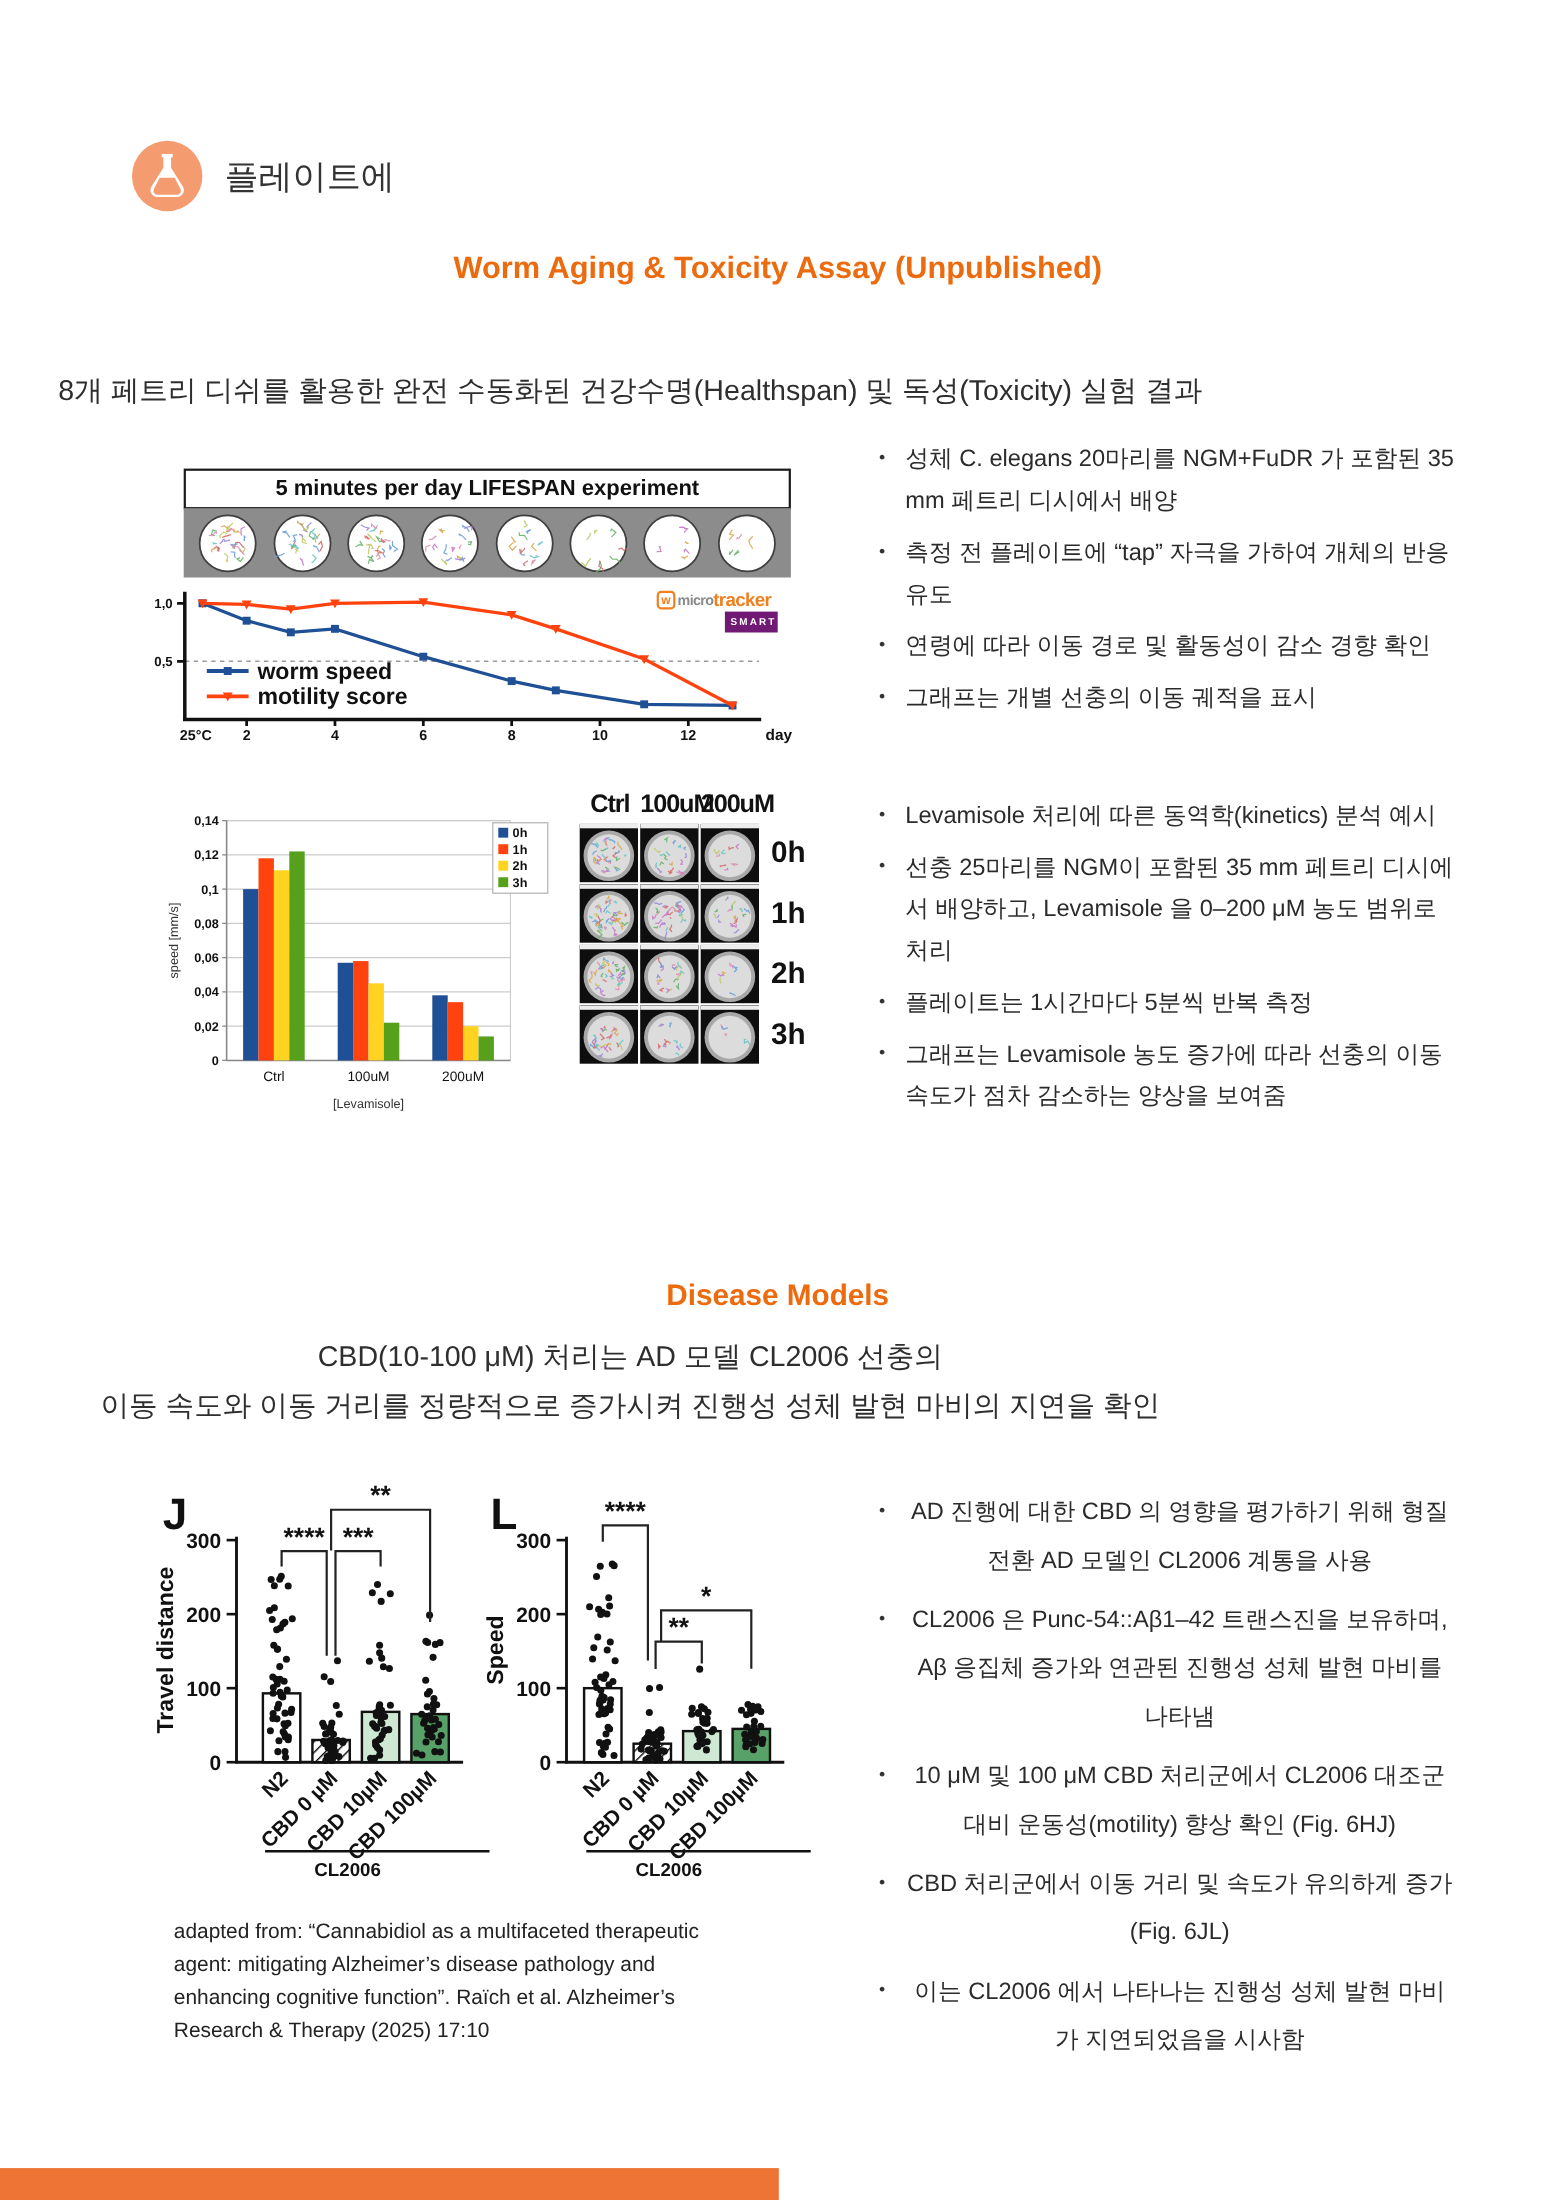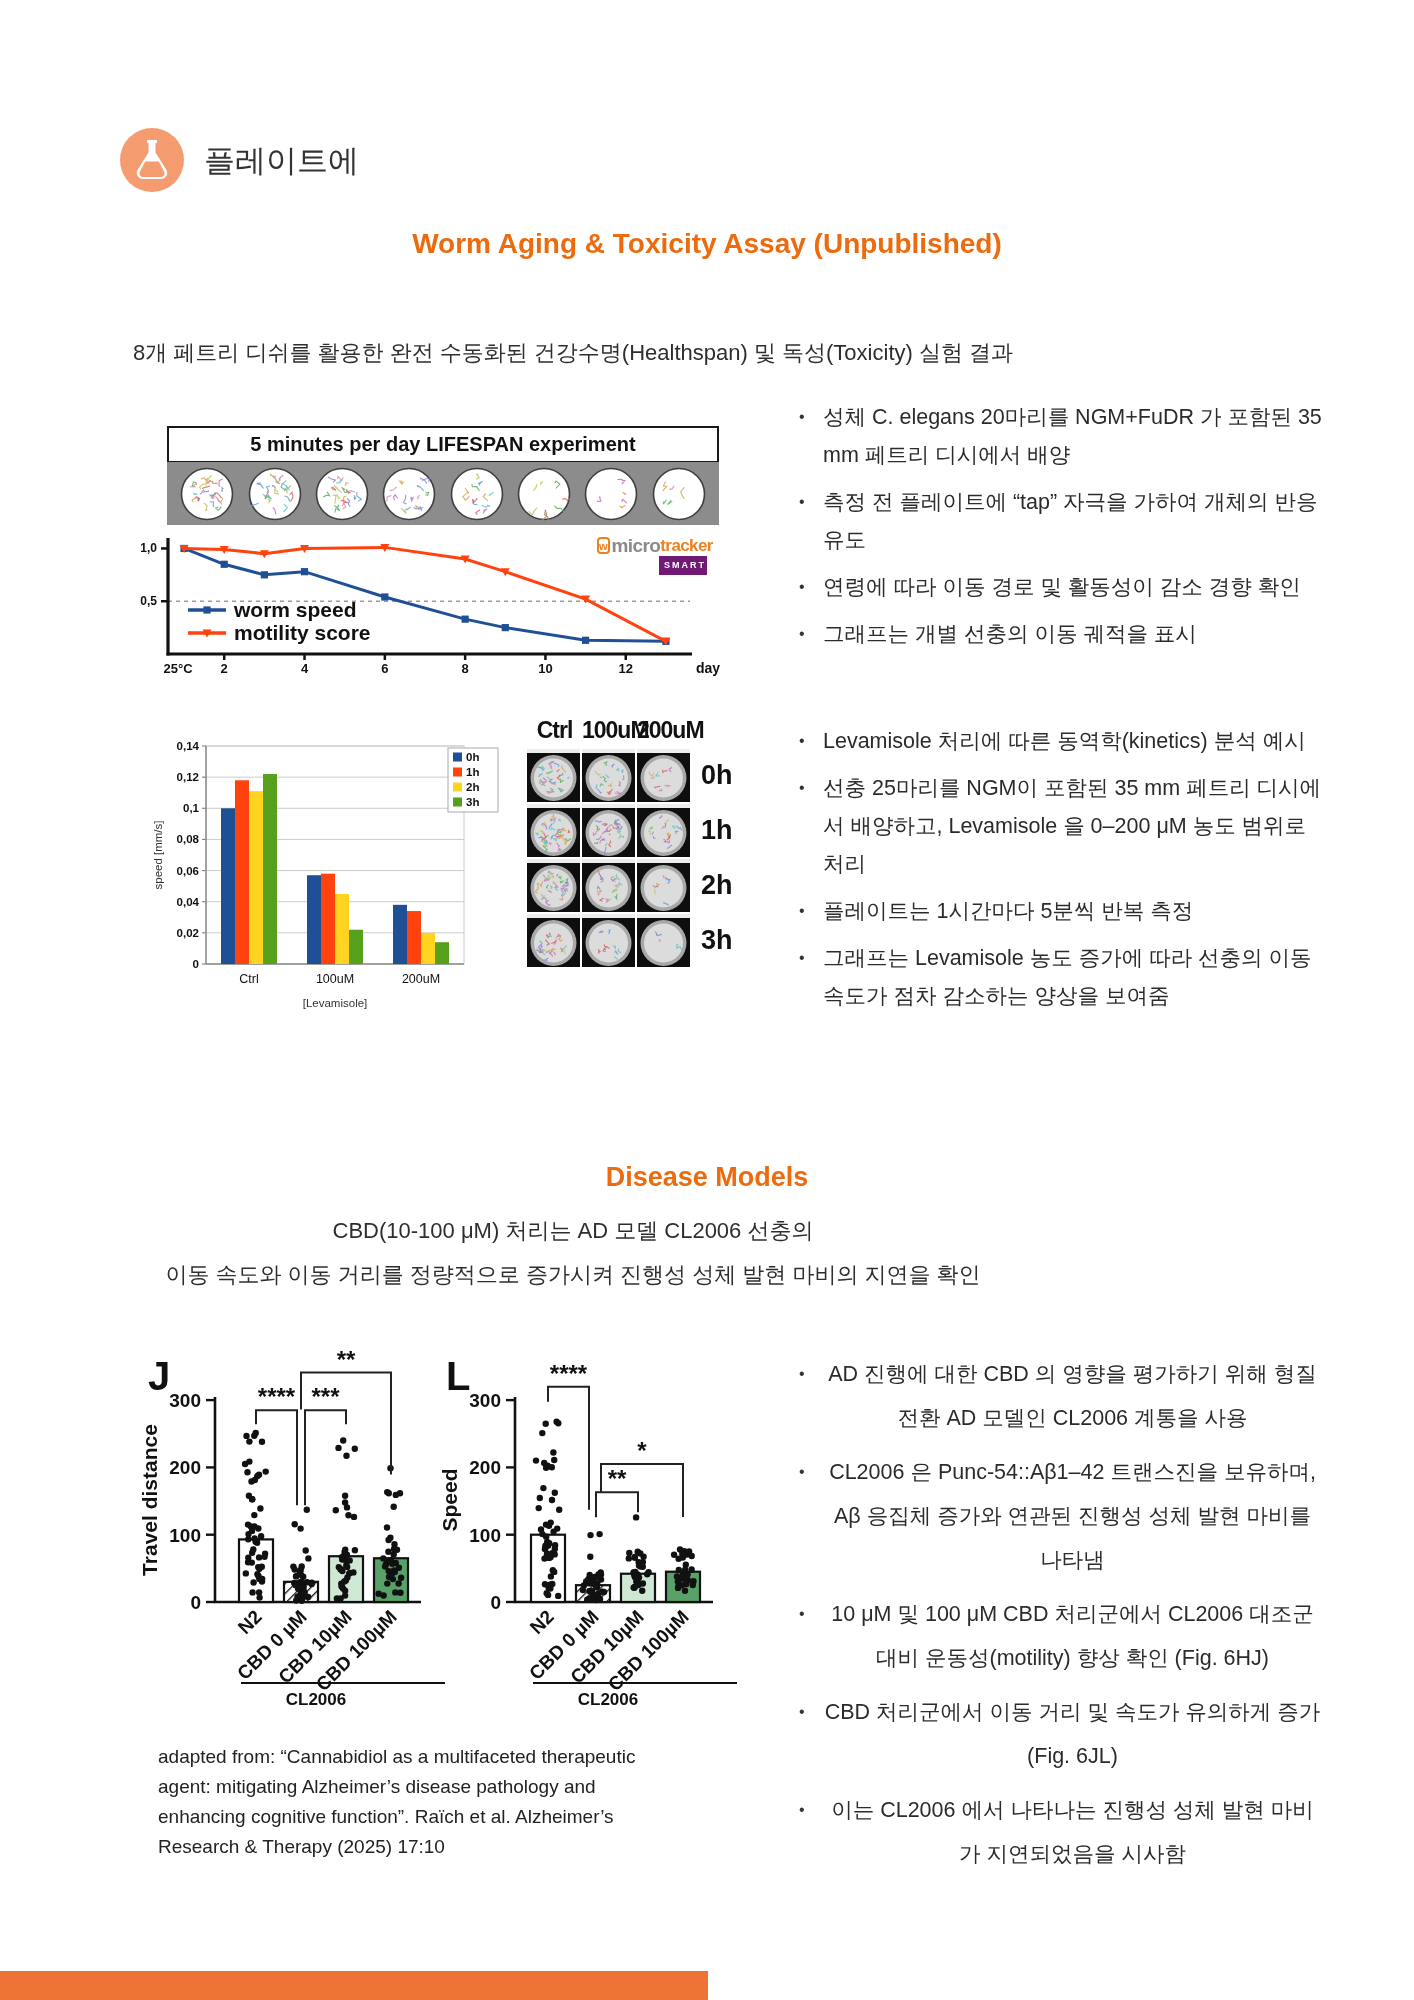--- a/index.html
+++ b/index.html
@@ -5,31 +5,31 @@
   html,body{margin:0;padding:0;background:#ffffff;}
   .page{position:relative;width:1414px;height:2000px;background:#fff;overflow:hidden;
         font-family:"Liberation Sans",sans-serif;color:#2b2b2b;}
   .abs{position:absolute;}
   
   .badge{left:120px;top:128px;width:64px;height:64px;border-radius:50%;display:flex;
          align-items:center;justify-content:center;}
   .app-title{left:204px;top:140px;font-size:31px;color:#333;}
   
   .sec-title{left:0;width:1414px;text-align:center;font-weight:700;font-size:28px;}
-  .sec-sub{left:0;width:1146px;text-align:center;font-size:22px;color:#2e2e2e;}
+  .sec-sub{left:0;width:1146px;text-align:center;font-size:26px;color:#2e2e2e;}
   
   .fig1-box{left:167px;top:426px;width:548px;height:33px;border:2.5px solid #1a1a1a;
             display:flex;align-items:center;justify-content:center;font-weight:700;font-size:20px;color:#111;}
   .dish-strip{left:167px;top:462px;width:552px;height:63px;background:#8c8c8c;display:flex;
               align-items:center;justify-content:space-evenly;}
   .mt-logo{left:597px;top:537px;width:112px;font-weight:700;line-height:16px;white-space:nowrap;}
   .mt-row{display:flex;align-items:center;}
   .mt-w{display:inline-flex;width:13px;height:13px;border:2px solid #f07f1e;border-radius:4px;
         color:#f07f1e;font-size:11px;align-items:center;justify-content:center;margin-right:2px;}
-  .mt-micro{color:#8a8a8a;font-size:19px;letter-spacing:-0.6px;}
+  .mt-micro{color:#8a8a8a;font-size:13px;letter-spacing:-0.6px;}
   .mt-tracker{color:#f07f1e;font-size:17px;letter-spacing:-0.6px;}
   .mt-smart{margin-top:2px;margin-left:62px;background:#701a75;color:#fff;font-size:9px;
             letter-spacing:2px;padding:1px 5px 2px 5px;text-align:center;width:38px;}
   
   ul.bullets{list-style:none;margin:0;padding:0;width:532px;}
   ul.bullets li{position:relative;padding-left:33px;font-size:21.5px;line-height:38px;
                 color:#2b2b2b;margin-bottom:9px;}
   ul.bullets li::before{content:"•";position:absolute;left:9px;top:0;font-size:16px;color:#333;}
   ul.bullets.wide li{line-height:44px;margin-bottom:10px;text-align:center;}
   

